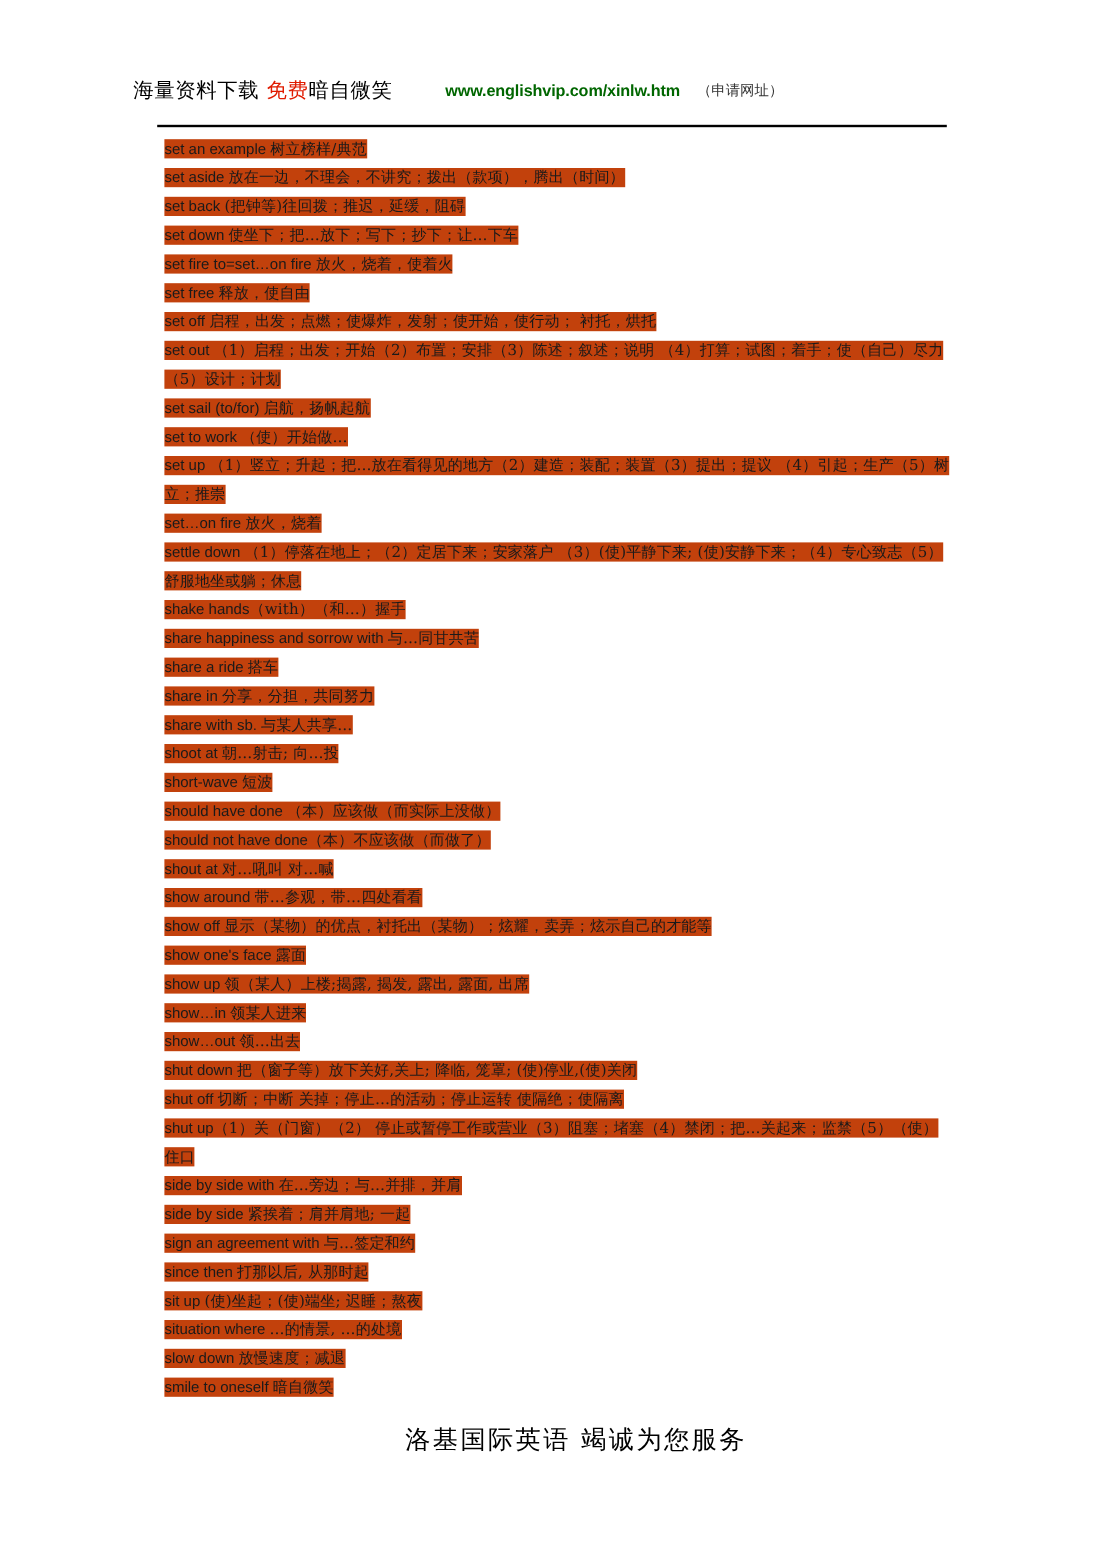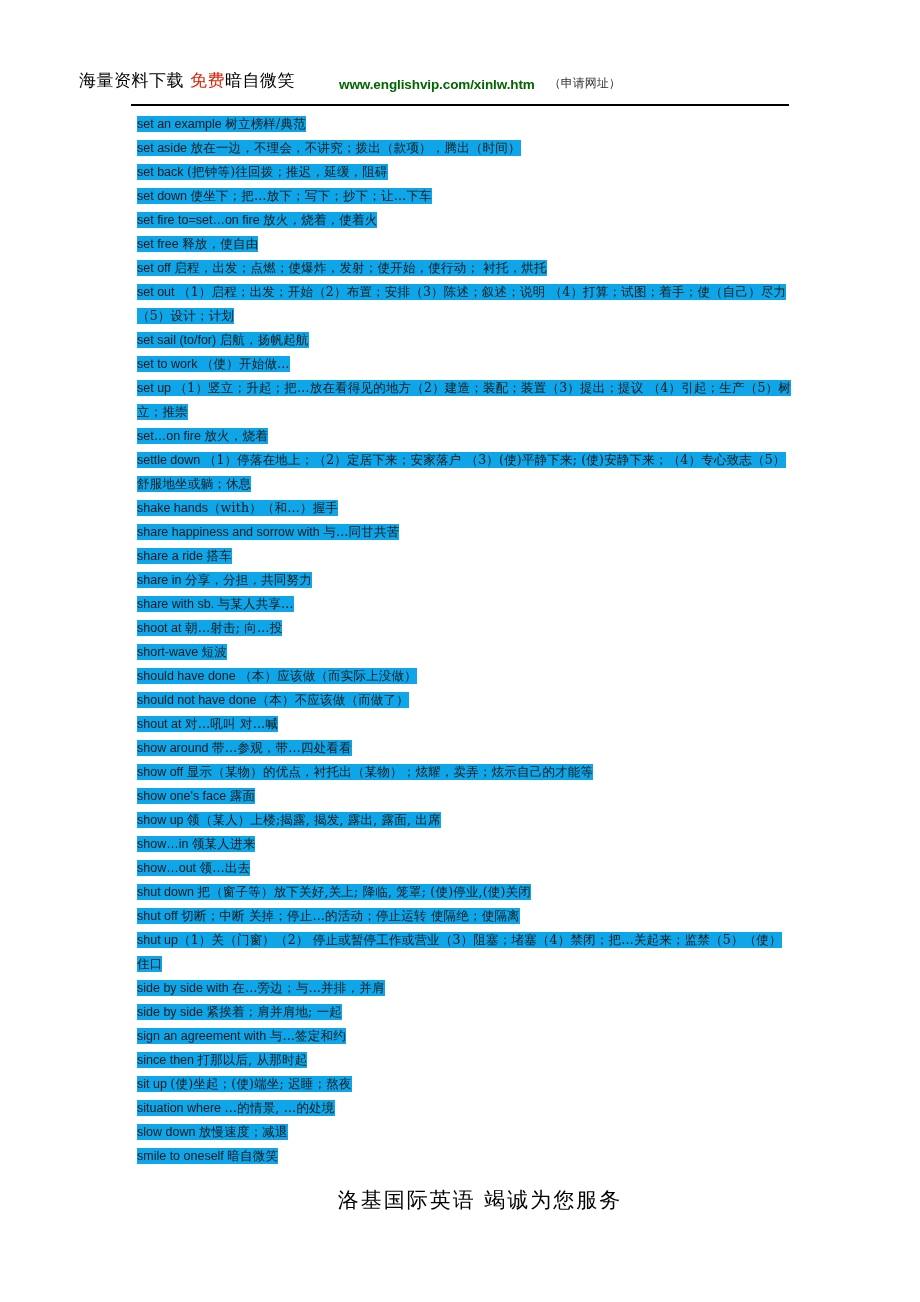--- a/index.html
+++ b/index.html
@@ -24,22 +24,22 @@
   }
 
   
   .header {
     position: absolute;
     left: 0;
     top: 58px;
     width: 920px;
     height: 34px;
     display: flex;
-    align-items: flex-end;
-    padding-left: 79px;
+    align-items: center;
+    padding-left: 111px;
     box-sizing: border-box;
     white-space: nowrap;
   }
   .hdr-cn {
     font-family: "DejaVu Serif", "Liberation Serif", serif;
     font-size: 17px;
     letter-spacing: 0.5px;
     color: #000000;
   }
   .hdr-red {
@@ -89,21 +89,21 @@
   .entry {
     font-size: 12.5px;
     line-height: 24px;
     color: #1a1a1a;
     margin: 0;
     padding: 0 0 0 6px;
     white-space: normal;
     word-break: break-word;
   }
   .entry .hl {
-    background: #0ea5e9;
+    background: #c2410c;
     box-decoration-break: clone;
     -webkit-box-decoration-break: clone;
     padding: 1px 0;
   }
   .entry .en {
     font-family: "Liberation Sans", "DejaVu Sans", sans-serif;
     font-size: 12.5px;
     color: #1a1a1a;
   }
   .entry .cn {

